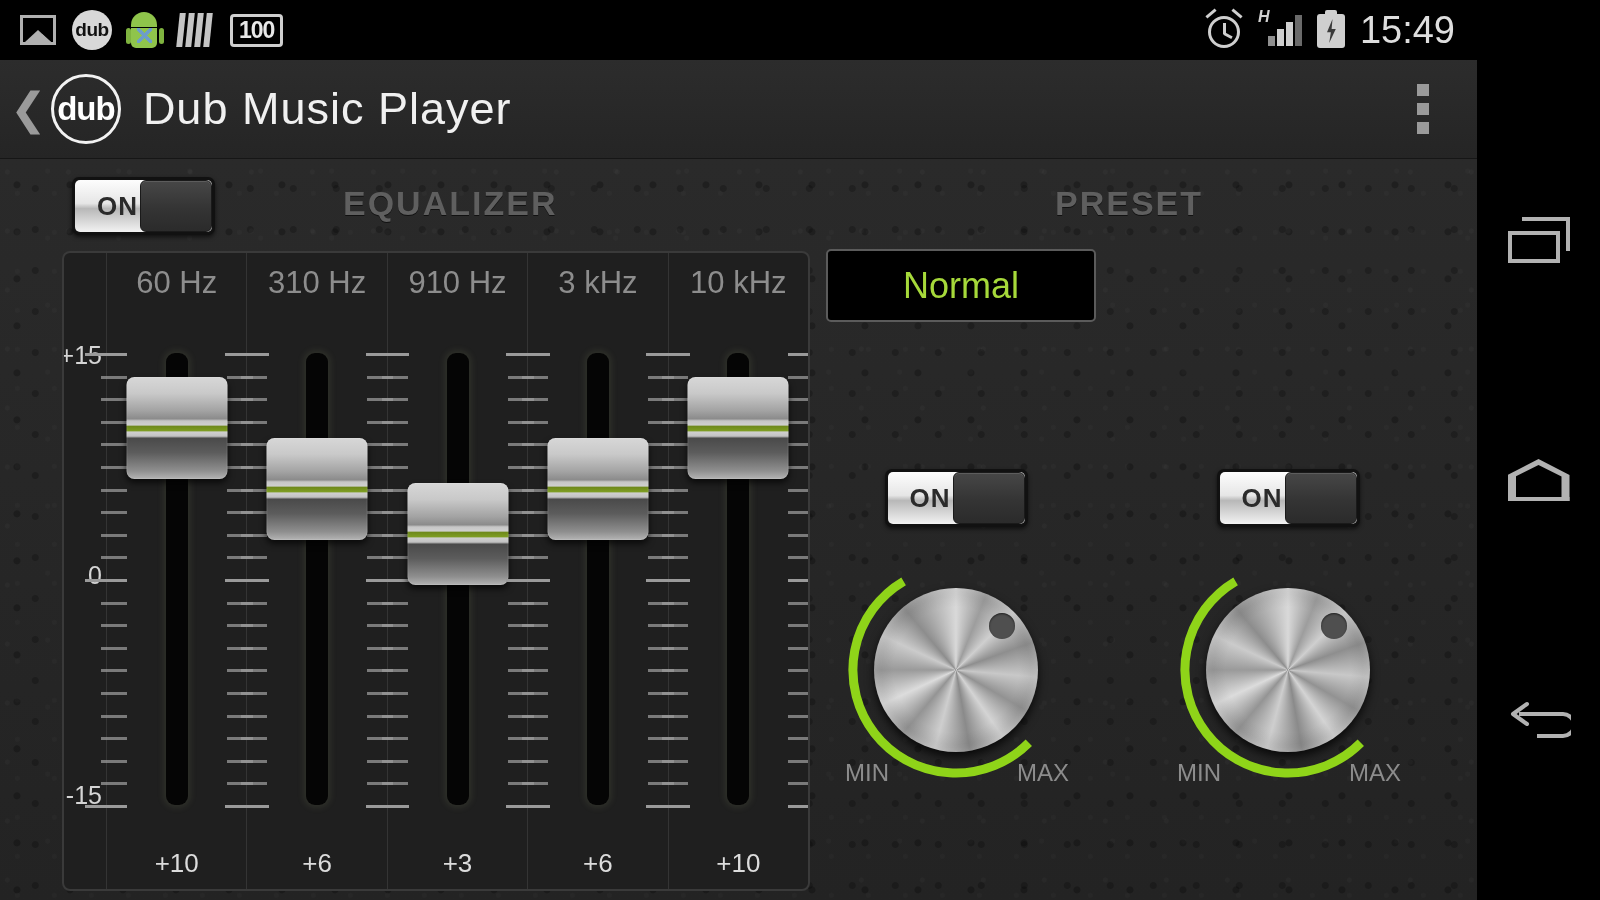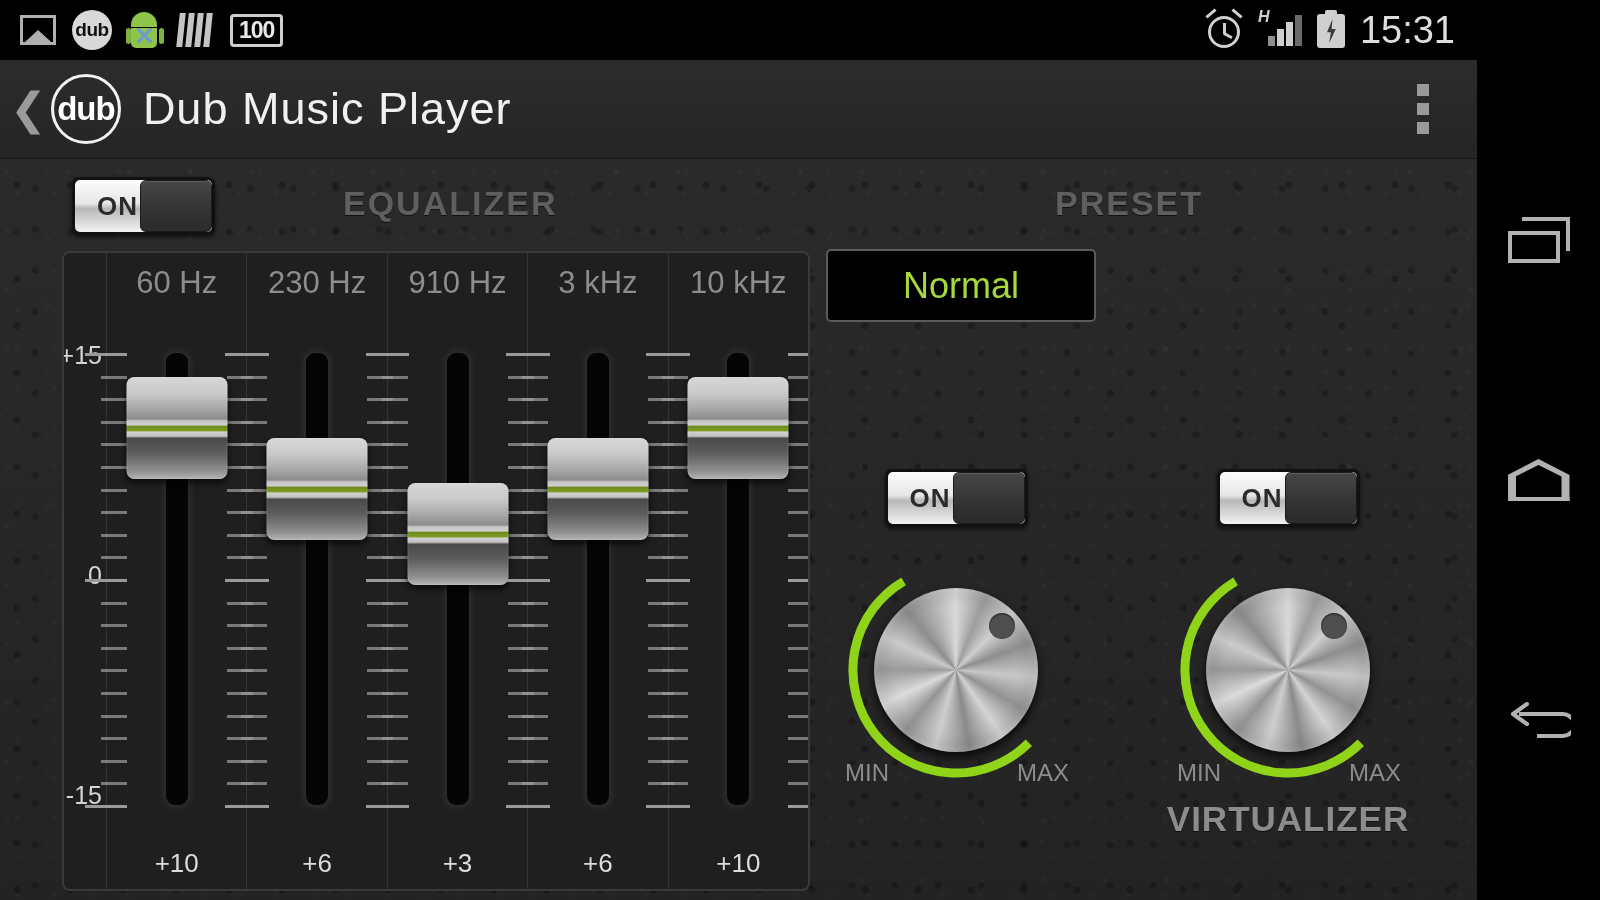--- a/index.html
+++ b/index.html
@@ -253,21 +253,21 @@
         <i class="b b1"></i>
           <i class="b b2"></i>
           <i class="b b3"></i>
           <i class="b b4"></i>
       </span>
       <span class="ic-batt">
         <i class="cap"></i>
           <i class="shell"></i>
           <i class="bolt"></i>
       </span>
-      <span class="sb-time">15:31</span>
+      <span class="sb-time">15:49</span>
     </div>
   </div>
 
   <div class="actionbar">
     <span class="ab-back">❮</span>
     <span class="ab-logo">dub</span>
     <span class="ab-title">Dub Music Player</span>
     <span class="ab-overflow">
         <i></i>
         <i></i>
@@ -344,21 +344,21 @@
                 <i style="left: 120px; width: 26px; top: 429.4px;"></i>
                 <i style="left: -22px; width: 42px; top: 452px; opacity: 1;"></i>
                 <i style="left: 120px; width: 42px; top: 452px; opacity: 1;"></i>
               </div>
               <div class="rail"></div>
               <div class="thumb" style="top: 75.3333px; left: 50%;"></div>
             </div>
             <div class="gain">+10</div>
           </div>
           <div class="band">
-            <div class="freq">230 Hz</div>
+            <div class="freq">310 Hz</div>
             <div class="slider">
               <div class="ticks">
                 <i style="left: -22px; width: 42px; top: 0px; opacity: 1;"></i>
                 <i style="left: 120px; width: 42px; top: 0px; opacity: 1;"></i>
                 <i style="left: -6px; width: 26px; top: 22.6px;"></i>
                 <i style="left: 120px; width: 26px; top: 22.6px;"></i>
                 <i style="left: -6px; width: 26px; top: 45.2px;"></i>
                 <i style="left: 120px; width: 26px; top: 45.2px;"></i>
                 <i style="left: -6px; width: 26px; top: 67.8px;"></i>
                 <i style="left: 120px; width: 26px; top: 67.8px;"></i>
@@ -588,21 +588,20 @@
           </div>
           <div class="knobwrap">
             <svg class="knob-arc" width="230" height="230" viewBox="0 0 230 230">
               <path d="M 187.8 187.8 A 103 103 0 1 1 62.6 26.3" fill="none" stroke="#8fd419" stroke-width="9" stroke-linecap="butt"></path>
             </svg>
             <div class="knob-face"></div>
             <div class="knob-dot"></div>
             <span class="knob-min">MIN</span>
             <span class="knob-max">MAX</span>
           </div>
-          <div class="name">VIRTUALIZER</div>
         </div>
       </div>
 
   </div>
 
   <div class="navbar">
     <div class="navbtn">
       <span class="ic-recents">
         <i class="back"></i>
           <i class="front"></i>

